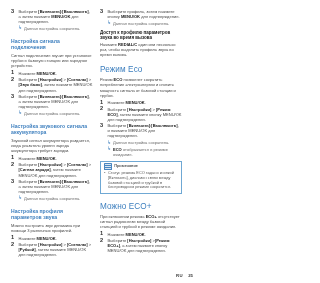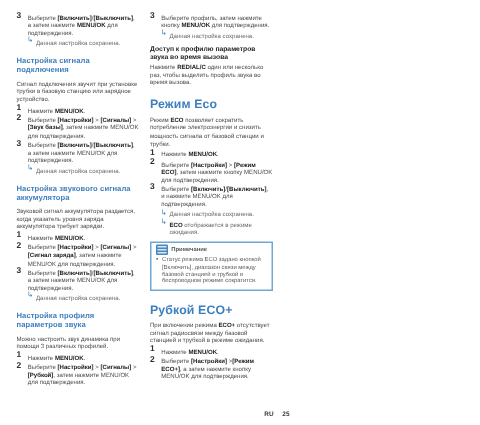--- a/index.html
+++ b/index.html
@@ -33,21 +33,21 @@
     color:#3d7fbe;
     font-size:5.1px;
     font-weight:bold;
     line-height:6.4px;
     margin:7px 0 2.6px 0;
     letter-spacing:.05px;
   }
   .big-h{
     color:#3d7fbe;
     font-size:8.2px;
-    font-weight:bold;
+    font-weight:normal;
     line-height:9px;
     margin:8px 0 3px 0;
     letter-spacing:.1px;
   }
   .sub-h{
     color:#1a1a1a;
     font-size:4.5px;
     font-weight:bold;
     line-height:5.4px;
     margin:4px 0 1.6px 0;
@@ -284,21 +284,21 @@
       <div class="note">
         <div class="note-head">
           <span class="note-icon"></span>
           <span class="note-title">Примечание</span>
         </div>
         <ul class="note-list">
           <li>Статус режима ECO задано кнопкой [Включить], диапазон связи между базовой станцией и трубкой в беспроводном режиме сократится.</li>
         </ul>
       </div>
 
-      <div class="big-h">Рубкой ECO+</div>
+      <div class="big-h">Можно ECO+</div>
       <p class="body"><span>При включении режима </span><b class="key">ECO+</b><span> отсутствует сигнал радиосвязи между базовой станцией и трубкой в режиме ожидания.</span></p>
       <ol class="steps">
         <li>
           <span class="num">1</span>
           <span><span>Нажмите </span><b class="key">MENU/OK</b><span>.</span></span>
         </li>
         <li>
           <span class="num">2</span>
           <span><span>Выберите </span><b class="menu">[Настройки]</b><span> &gt;</span><b class="menu">[Режим ECO+]</b><span>, а затем нажмите кнопку MENU/OK для подтверждения.</span></span>
         </li>

